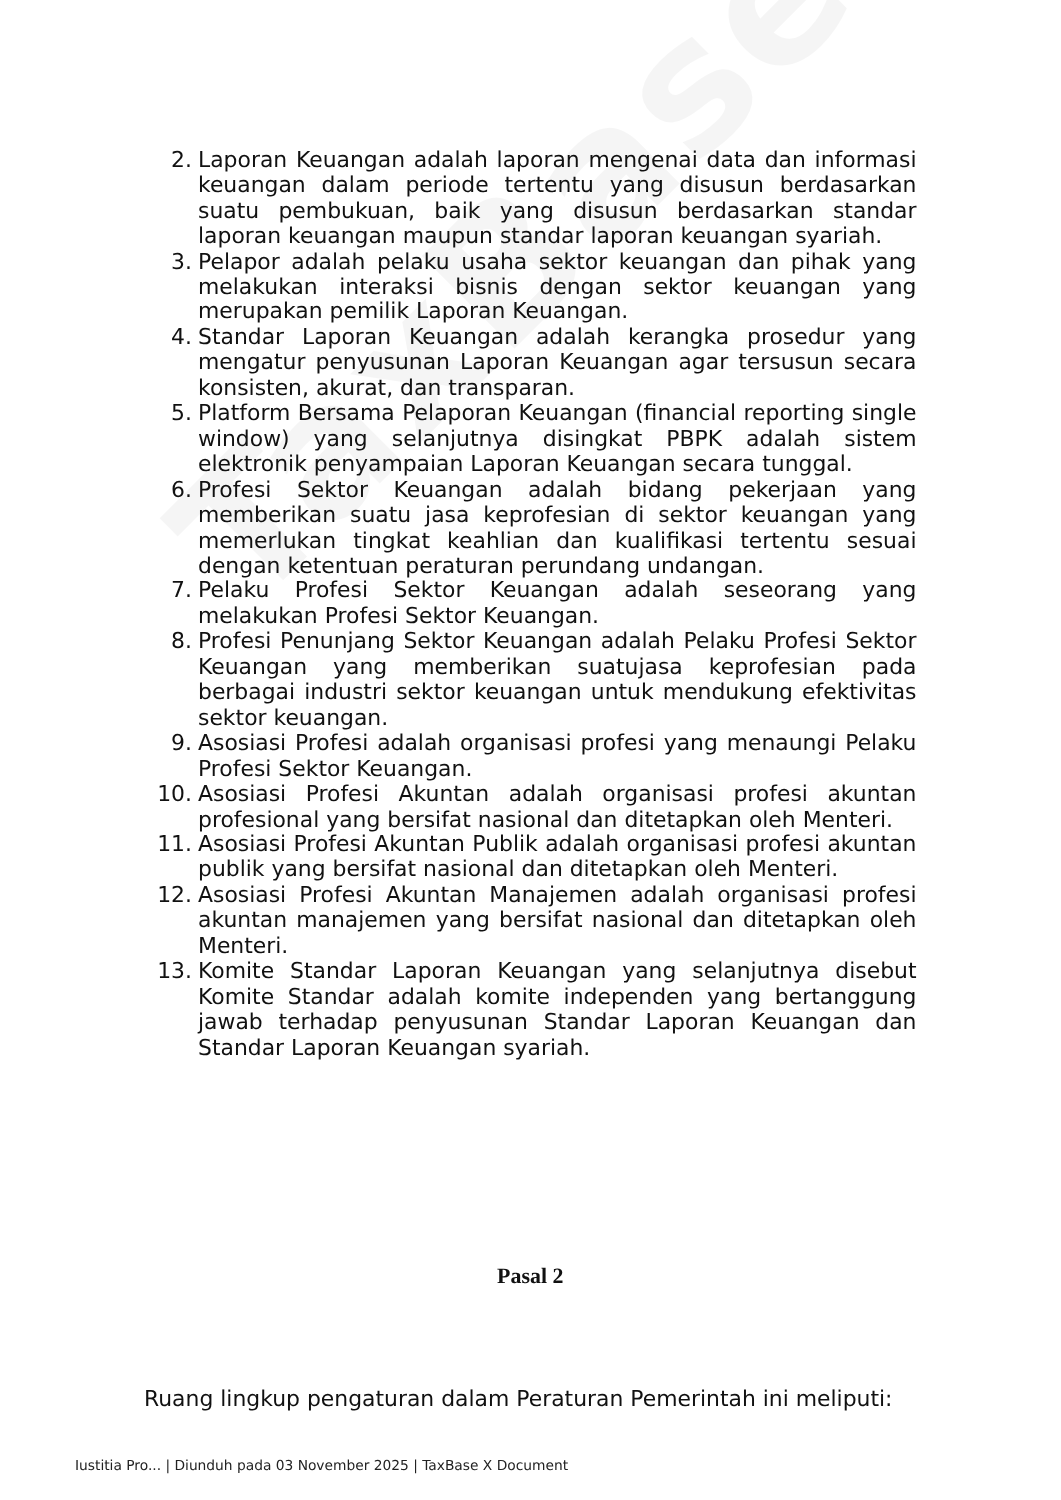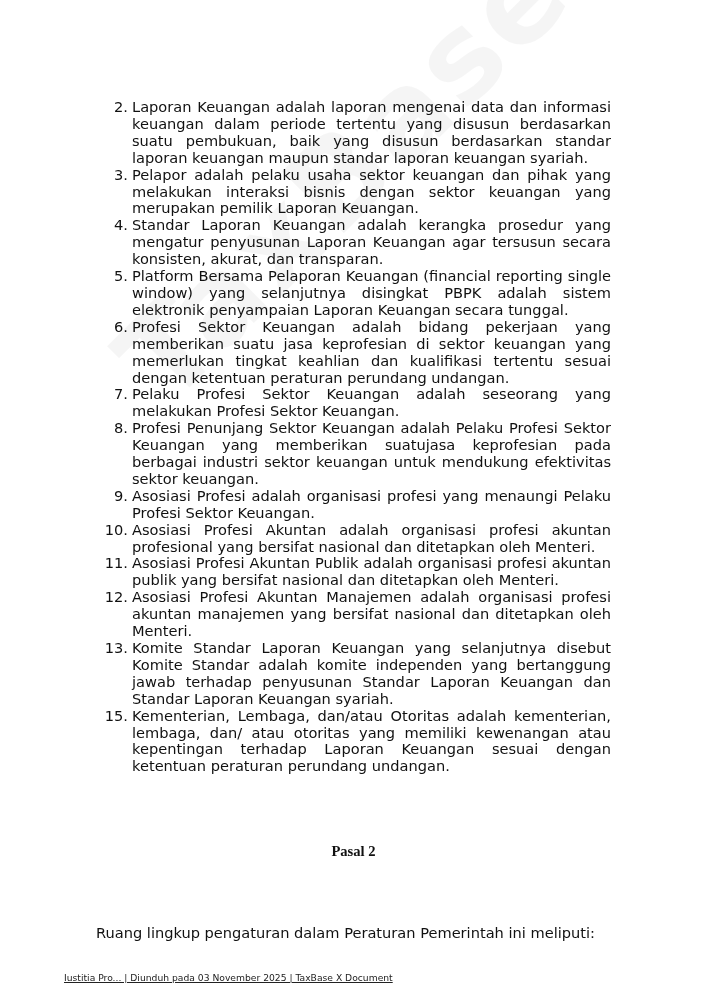--- a/index.html
+++ b/index.html
@@ -25,21 +25,21 @@
       position: absolute; left: 96px; width: 515px; top: 842px;
       text-align: center; font-weight: bold; font-size: 14.6px; line-height: 18px; font-family: Liberation Serif, serif;
     }
     .intro {
       position: absolute; left: 96px; top: 924px; width: 530px;
       font-size: 14.6px; line-height: 18px;
     }
     .footer {
       position: absolute; top: 972px; font-size: 9.2px; color: #222222; line-height: 12px;
     }
-    .footer.left { left: 64px; text-decoration: underline; }
+    .footer.left { left: 50px; }
     .footer.right { right: 50px; margin-top: 28px; }
   </style>
 </head>
 <body>
 
 <div class="watermark">TaxBase</div>
 
 <div class="content">
   <div class="item">
     <span class="num">2.</span>
@@ -82,23 +82,19 @@
     <span class="text">Asosiasi Profesi Akuntan Publik adalah organisasi profesi akuntan publik yang bersifat nasional dan ditetapkan oleh Menteri.</span>
   </div>
   <div class="item">
     <span class="num">12.</span>
     <span class="text">Asosiasi Profesi Akuntan Manajemen adalah organisasi profesi akuntan manajemen yang bersifat nasional dan ditetapkan oleh Menteri.</span>
   </div>
   <div class="item">
     <span class="num">13.</span>
     <span class="text">Komite Standar Laporan Keuangan yang selanjutnya disebut Komite Standar adalah komite independen yang bertanggung jawab terhadap penyusunan Standar Laporan Keuangan dan Standar Laporan Keuangan syariah.</span>
   </div>
-  <div class="item">
-    <span class="num">15.</span>
-    <span class="text">Kementerian, Lembaga, dan/atau Otoritas adalah kementerian, lembaga, dan/ atau otoritas yang memiliki kewenangan atau kepentingan terhadap Laporan Keuangan sesuai dengan ketentuan peraturan perundang undangan.</span>
-  </div>
 </div>
 
 <div class="pasal">Pasal 2</div>
 <div class="intro">Ruang lingkup pengaturan dalam Peraturan Pemerintah ini meliputi:</div>
 
 <div class="footer left">Iustitia Pro... | Diunduh pada 03 November 2025 | TaxBase X Document</div>
 <div class="footer right">Page 2 of 38</div>
 
 </body></html>

